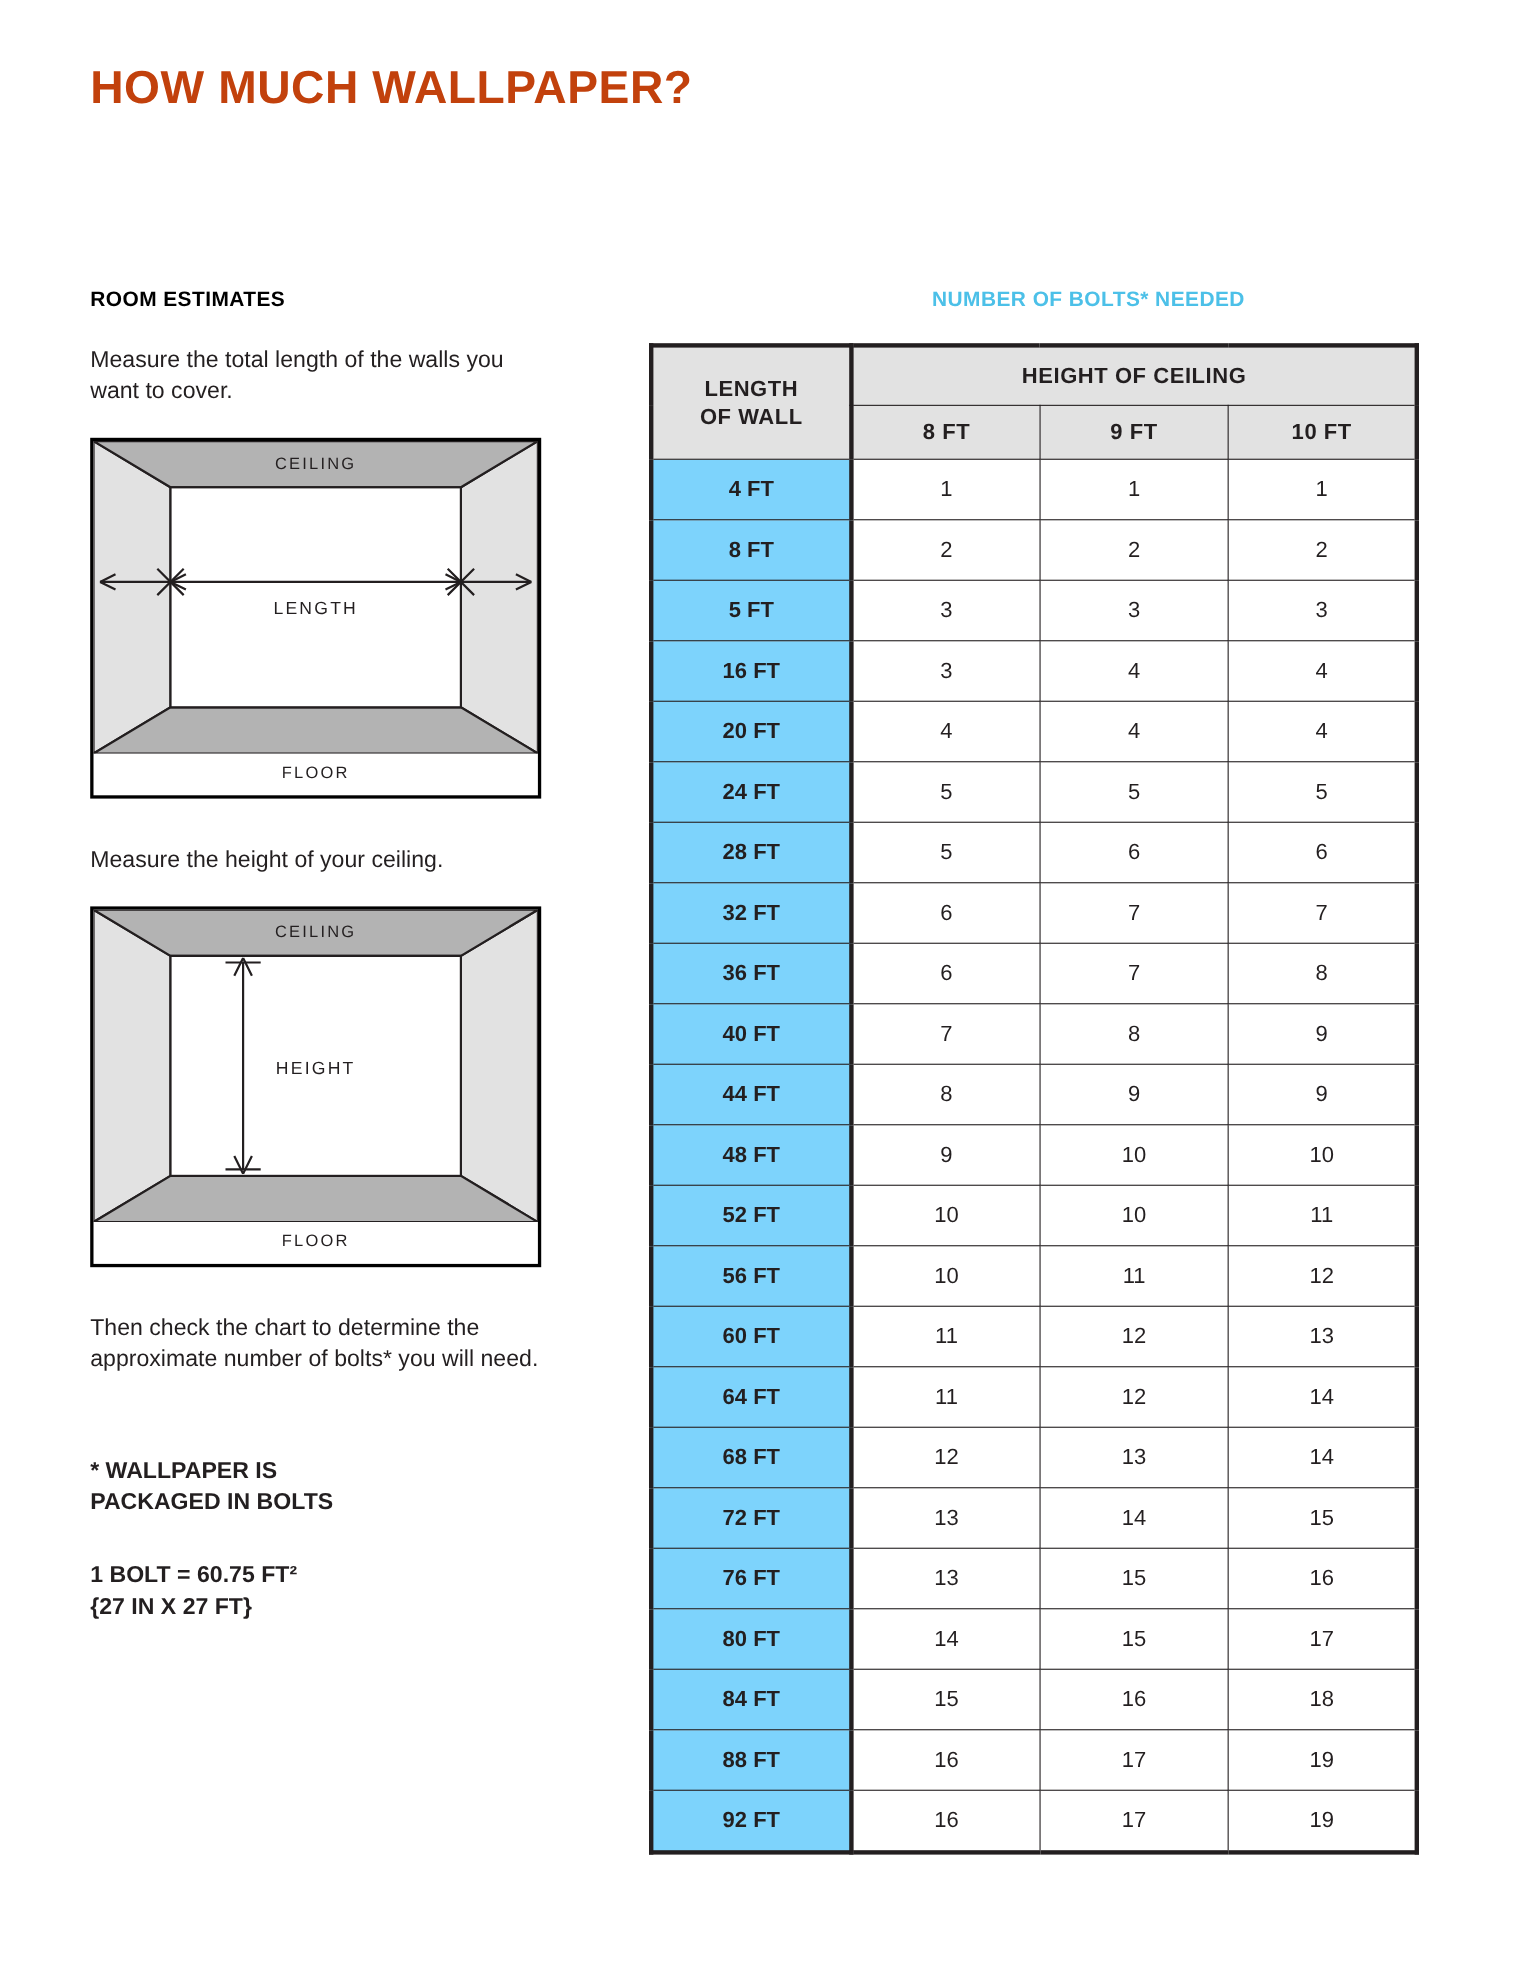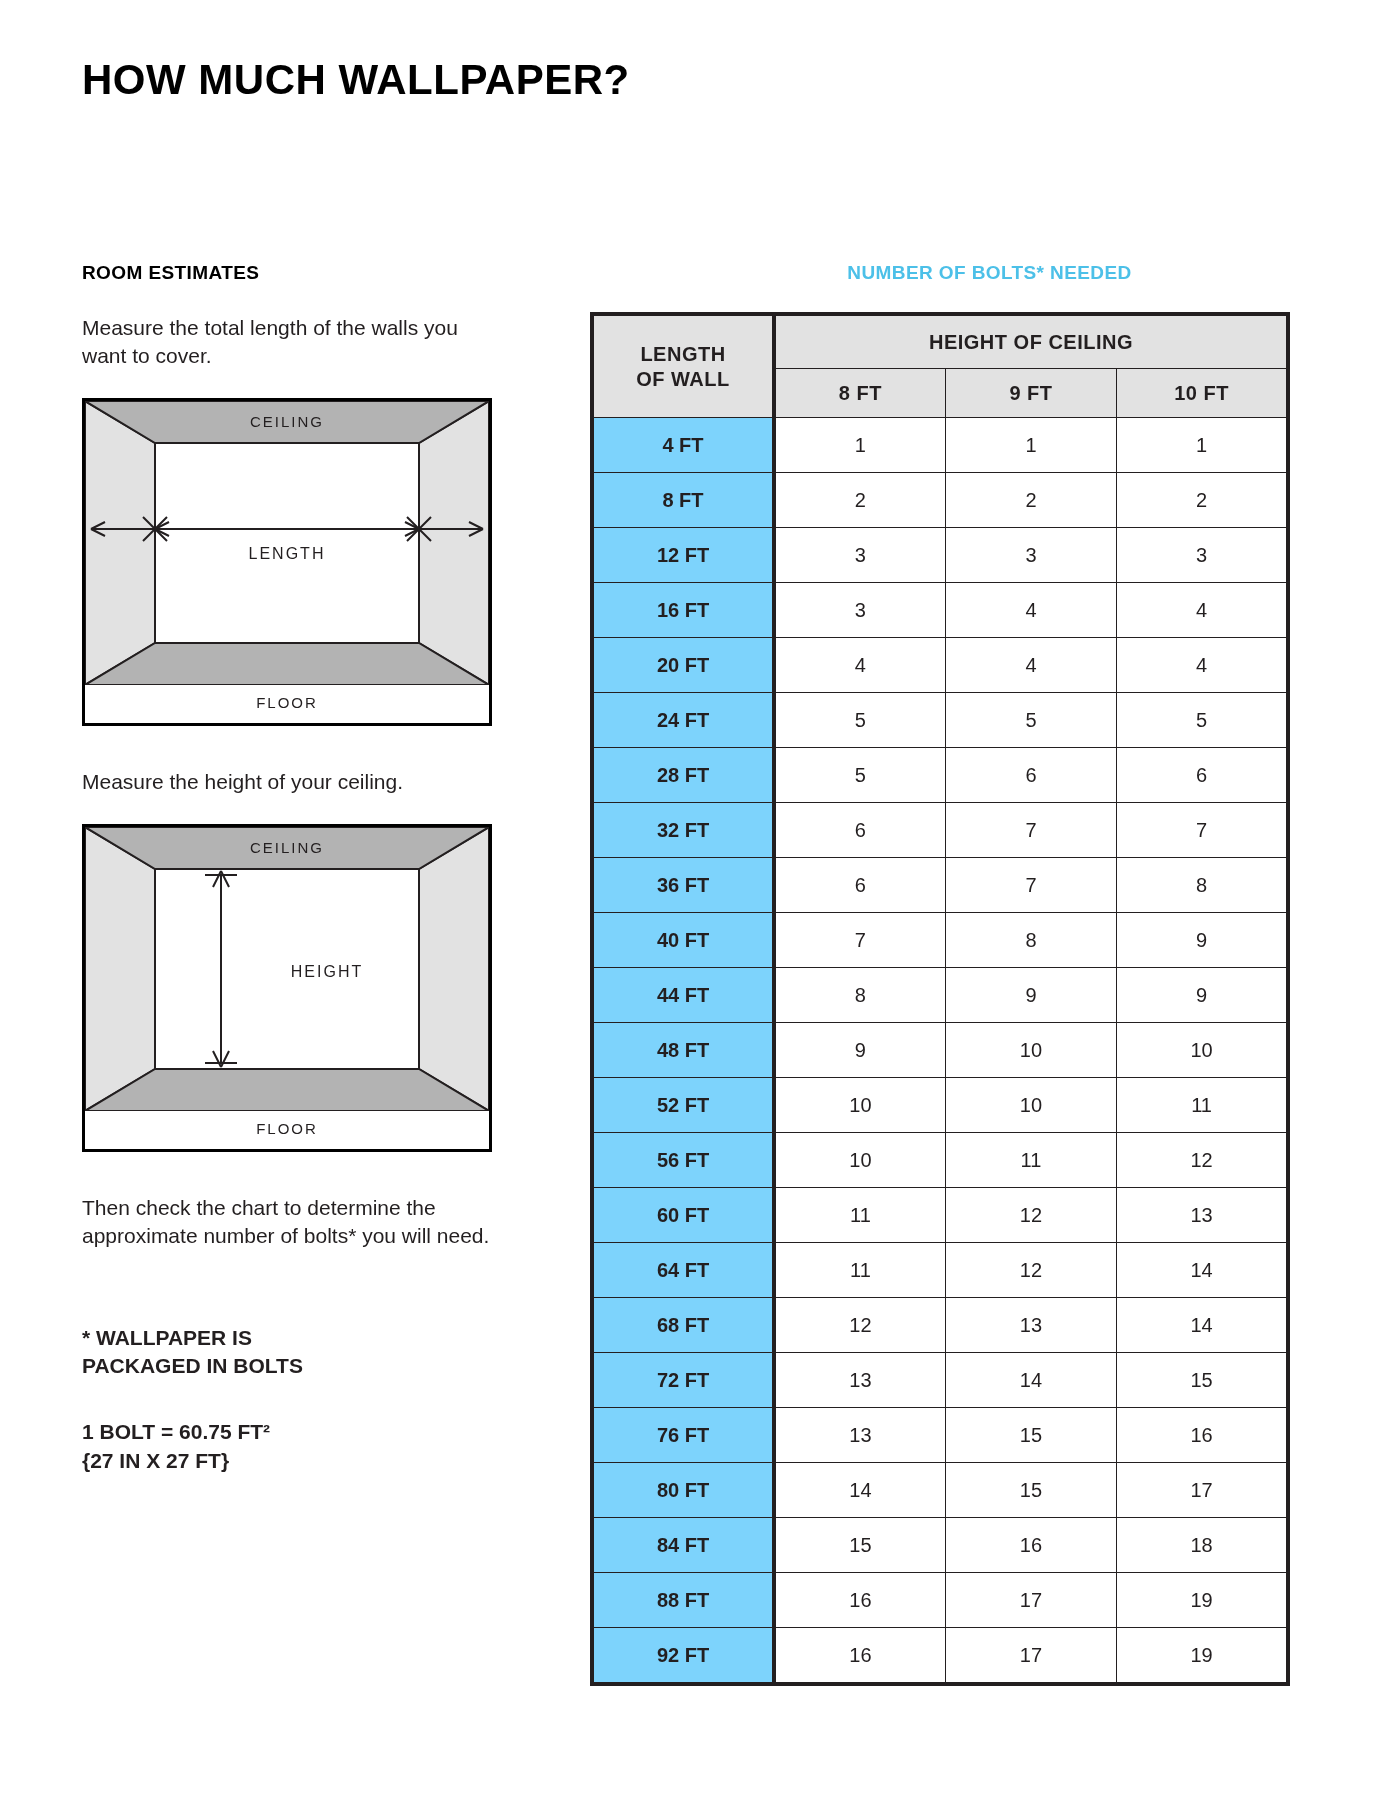--- a/index.html
+++ b/index.html
@@ -22,21 +22,21 @@
   }
 
   
   .title {
     position: absolute;
     left: 82px;
     top: 56px;
     font-size: 42px;
     font-weight: bold;
     letter-spacing: 0.5px;
-    color: #000000;
+    color: #c2410c;
   }
 
   
   .left-col {
     position: absolute;
     left: 82px;
     top: 262px;
     width: 420px;
   }
   .section-label {
@@ -221,21 +221,21 @@
         <rect x="70" y="42" width="264" height="200" fill="#ffffff" stroke="#231f20" stroke-width="2"></rect>
 
         <line x1="136" y1="48" x2="136" y2="236" stroke="#231f20" stroke-width="2"></line>
         <path d="M136,44 L128,60 M136,44 L144,60" stroke="#231f20" stroke-width="2" fill="none"></path>
         <path d="M136,240 L128,224 M136,240 L144,224" stroke="#231f20" stroke-width="2" fill="none"></path>
         <line x1="120" y1="48" x2="152" y2="48" stroke="#231f20" stroke-width="2"></line>
         <line x1="120" y1="236" x2="152" y2="236" stroke="#231f20" stroke-width="2"></line>
       </svg>
       <div class="room-caption cap-ceiling">CEILING</div>
       <div class="room-caption cap-floor">FLOOR</div>
-      <div class="room-dim-label" style="top:136px;padding-left:40px;">HEIGHT</div>
+      <div class="room-dim-label" style="top:136px;">HEIGHT</div>
     </div>
 
     <p class="body-text" style="margin-top:42px;">Then check the chart to determine the approximate number of bolts* you will need.</p>
 
     <p class="note-bold" style="margin-top:74px;">* WALLPAPER IS
    PACKAGED IN BOLTS</p>
 
     <p class="note-bold" style="margin-top:38px;">1 BOLT = 60.75 FT²
 {27 IN X 27 FT}</p>
   </div>
@@ -263,21 +263,21 @@
             <td class="cell-val">1</td>
             <td class="cell-val last">1</td>
           </tr>
           <tr>
             <td class="cell-wall">8 FT</td>
             <td class="cell-val">2</td>
             <td class="cell-val">2</td>
             <td class="cell-val last">2</td>
           </tr>
           <tr>
-            <td class="cell-wall">12 FT</td>
+            <td class="cell-wall">5 FT</td>
             <td class="cell-val">3</td>
             <td class="cell-val">3</td>
             <td class="cell-val last">3</td>
           </tr>
           <tr>
             <td class="cell-wall">16 FT</td>
             <td class="cell-val">3</td>
             <td class="cell-val">4</td>
             <td class="cell-val last">4</td>
           </tr>

